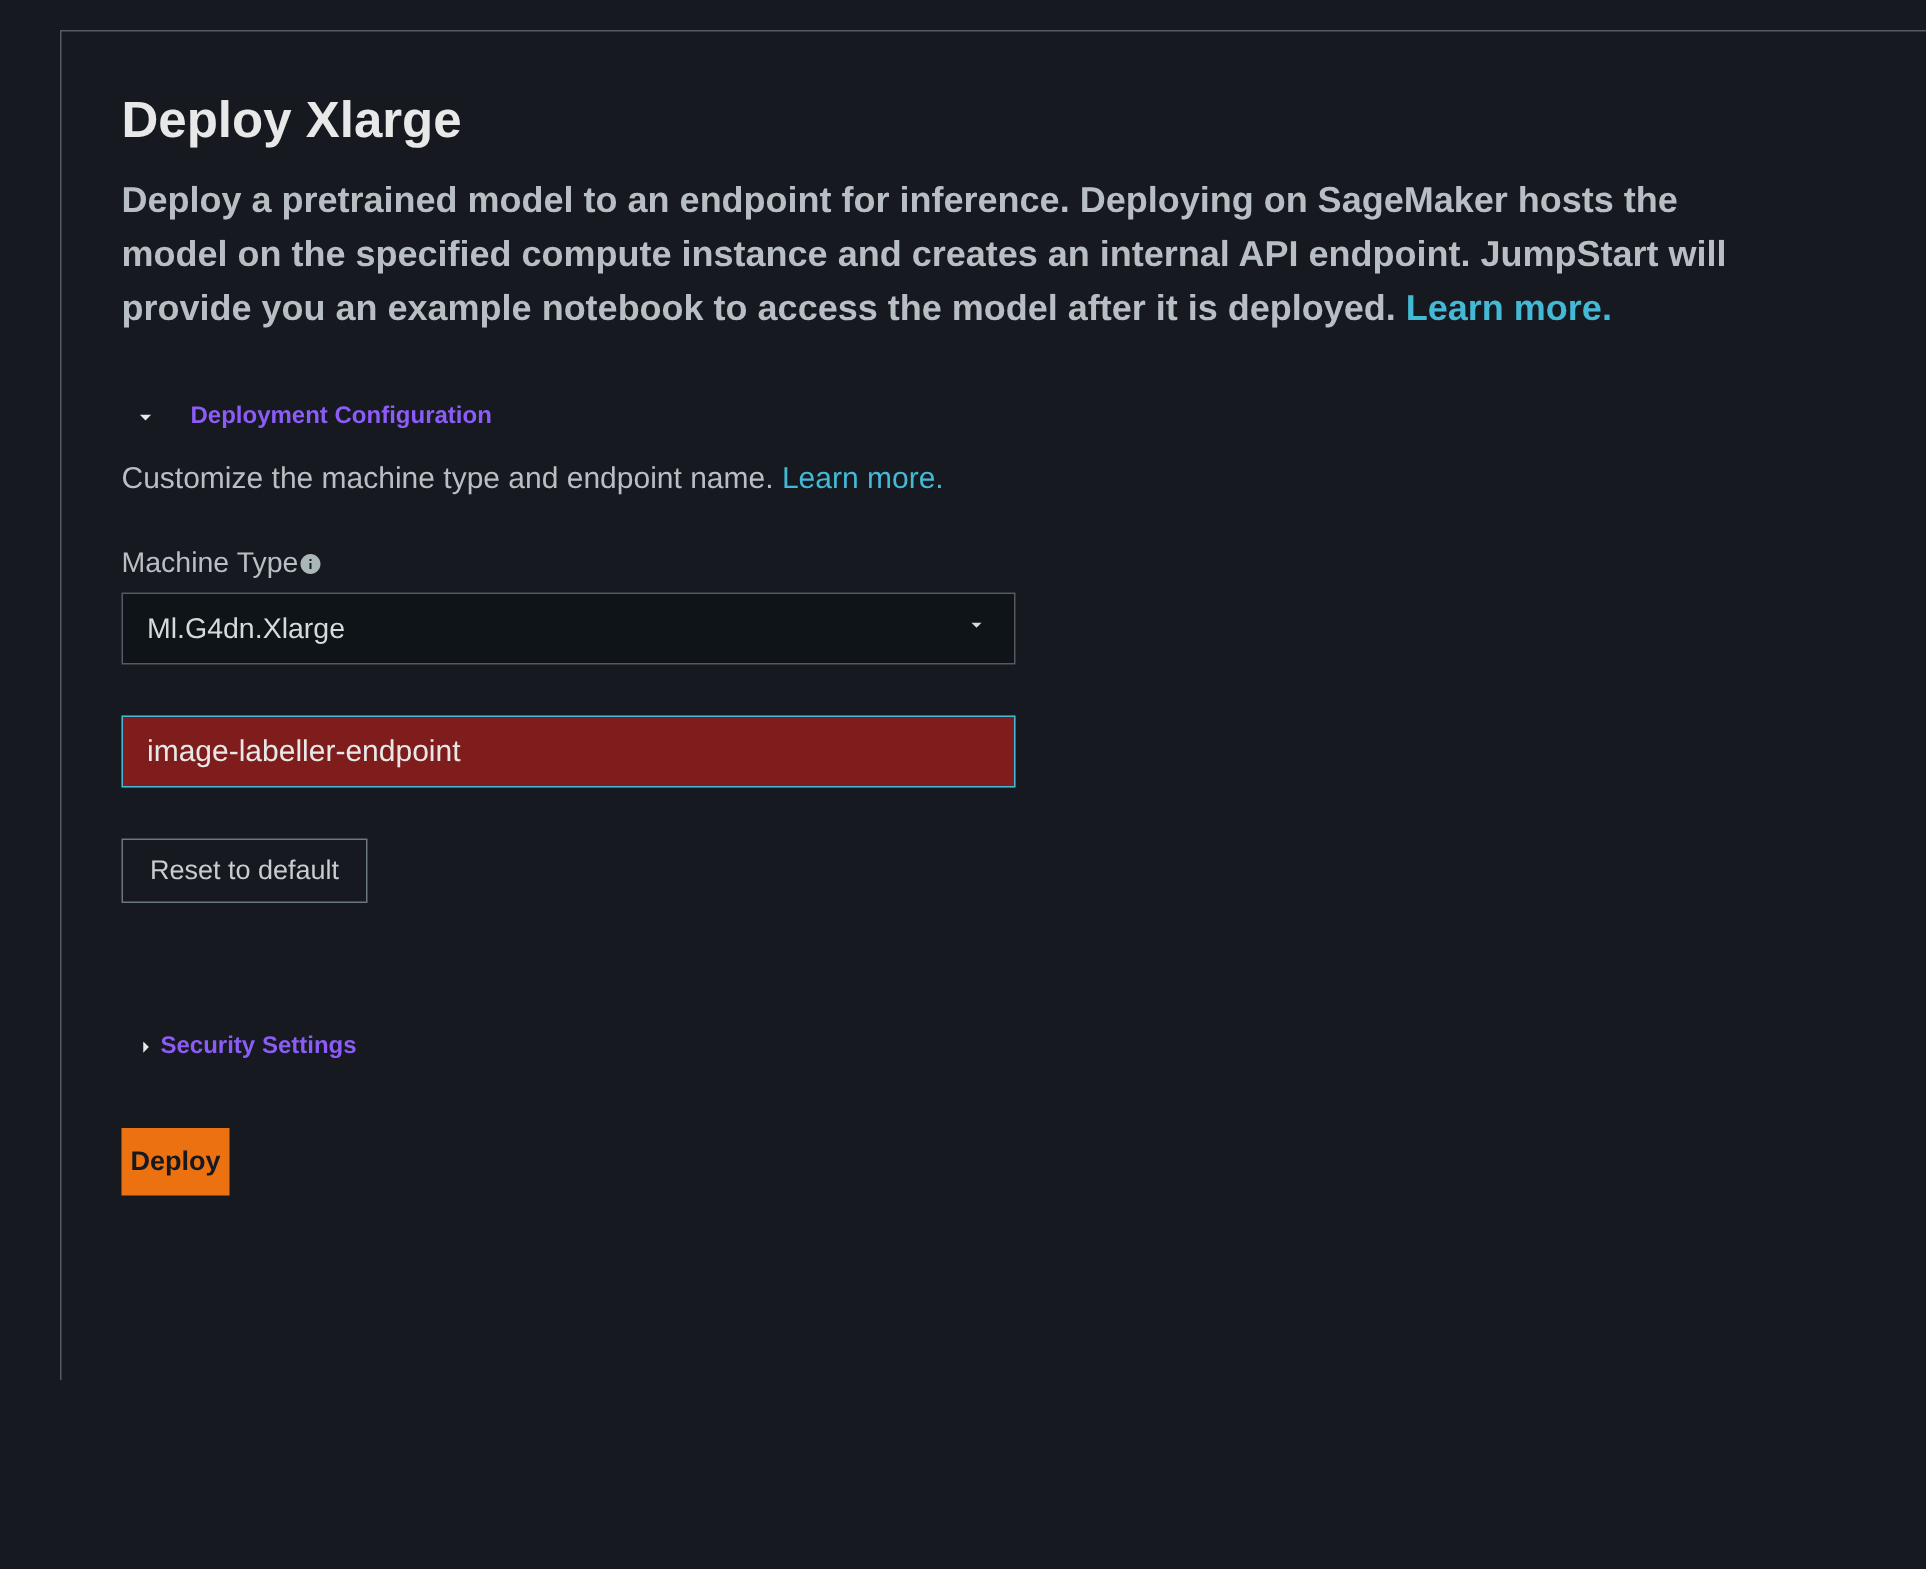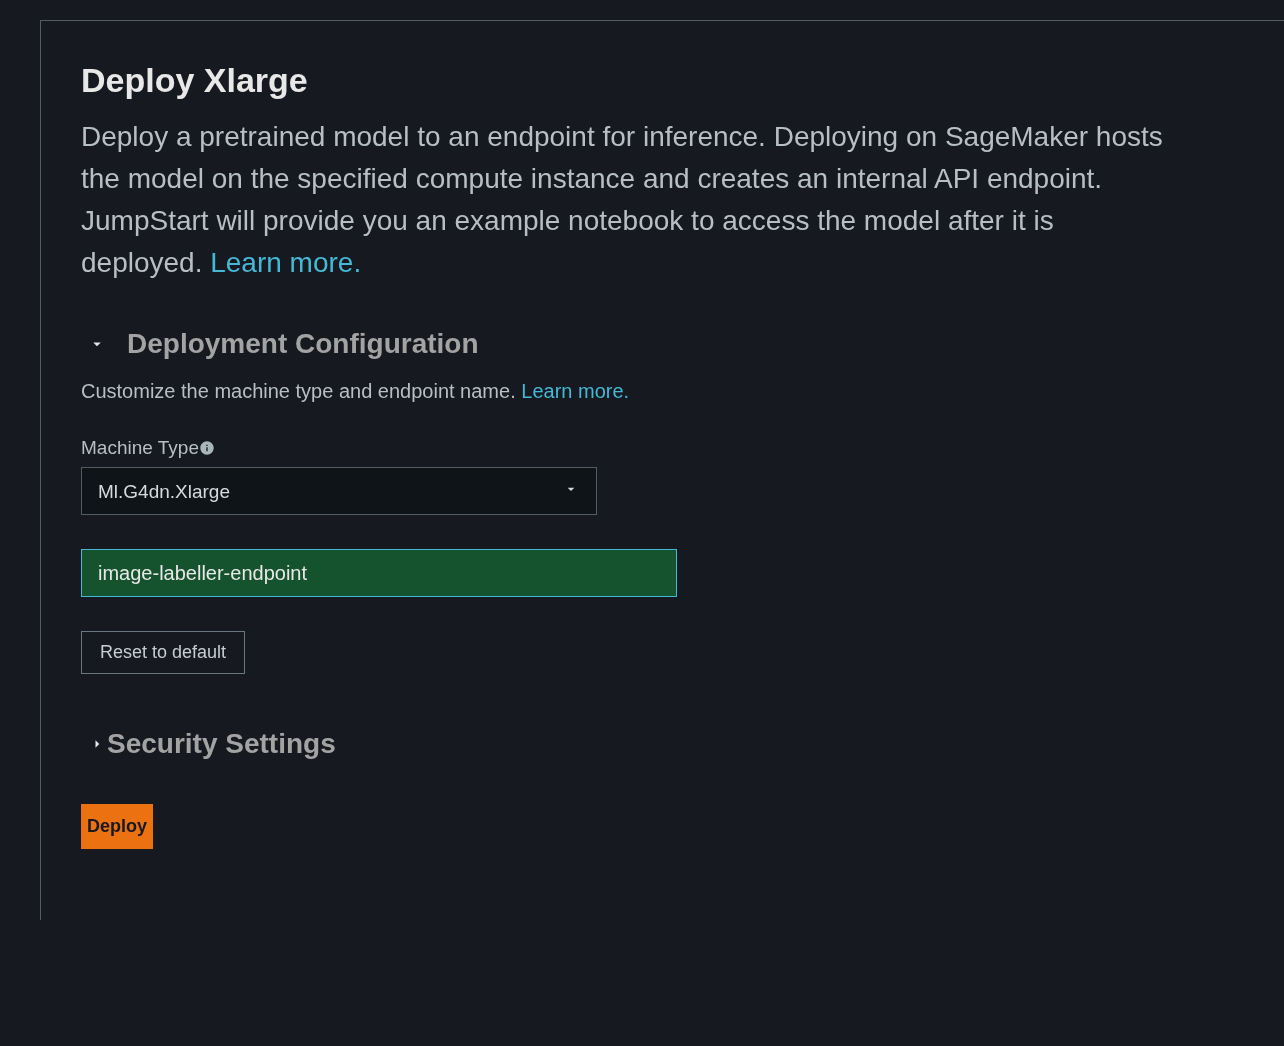--- a/index.html
+++ b/index.html
@@ -32,25 +32,26 @@
       padding: 40px 40px 40px 40px;
       min-height: 900px;
     }
     .page-title {
       font-size: 34px;
       font-weight: 700;
       color: #e8e8e8;
       margin-bottom: 16px;
     }
     .description {
-      font-size: 28px;
+      font-size: 24px;
       line-height: 1.5;
       color: #b8bfc4;
       margin-bottom: 44px;
       max-width: 1100px;
+      font-weight: bold;
     }
     .learn-more-link {
       color: #44b9d6;
       text-decoration: none;
       cursor: pointer;
     }
     .section-header {
       display: flex;
       align-items: center;
       gap: 20px;
@@ -62,23 +63,23 @@
       height: 20px;
       display: flex;
       align-items: center;
       justify-content: center;
       margin-left: 6px;
     }
     .chevron-icon svg {
       fill: #e8e8e8;
     }
     .section-title {
-      font-size: 28px;
+      font-size: 16px;
       font-weight: 700;
-      color: #a3a3a3;
+      color: #8b5cf6;
     }
     .section-subtitle {
       font-size: 20px;
       color: #b8bfc4;
       margin-bottom: 34px;
     }
     .field-group {
       margin-bottom: 34px;
     }
     .field-label-row {
@@ -96,21 +97,21 @@
       height: 16px;
       display: flex;
       align-items: center;
       justify-content: center;
     }
     .info-icon svg {
       fill: #aab7b8;
     }
     .select-wrapper {
       position: relative;
-      width: 516px;
+      width: 596px;
     }
     .select-input {
       width: 100%;
       height: 48px;
       background-color: #0f1419;
       border: 1px solid #545b64;
       color: #d5dbdb;
       font-size: 19px;
       padding: 0 40px 0 16px;
       appearance: none;
@@ -123,37 +124,37 @@
       top: 50%;
       transform: translateY(-50%);
       pointer-events: none;
     }
     .select-caret svg {
       fill: #d5dbdb;
     }
     .text-input {
       width: 596px;
       height: 48px;
-      background-color: #14532d;
+      background-color: #7f1d1d;
       border: 1px solid #44b9d6;
       color: #e8e8e8;
       font-size: 20px;
       padding: 0 16px;
       font-family: inherit;
       outline: none;
     }
     .reset-button {
       background-color: transparent;
       border: 1px solid #6a7680;
       color: #c7cdd1;
       font-size: 18px;
       padding: 10px 18px;
       cursor: pointer;
       font-family: inherit;
-      margin-bottom: 54px;
+      margin-bottom: 86px;
     }
     .security-header {
       display: flex;
       align-items: center;
       margin-bottom: 44px;
       cursor: pointer;
     }
     .deploy-button {
       background-color: #ec7211;
       border: none;

